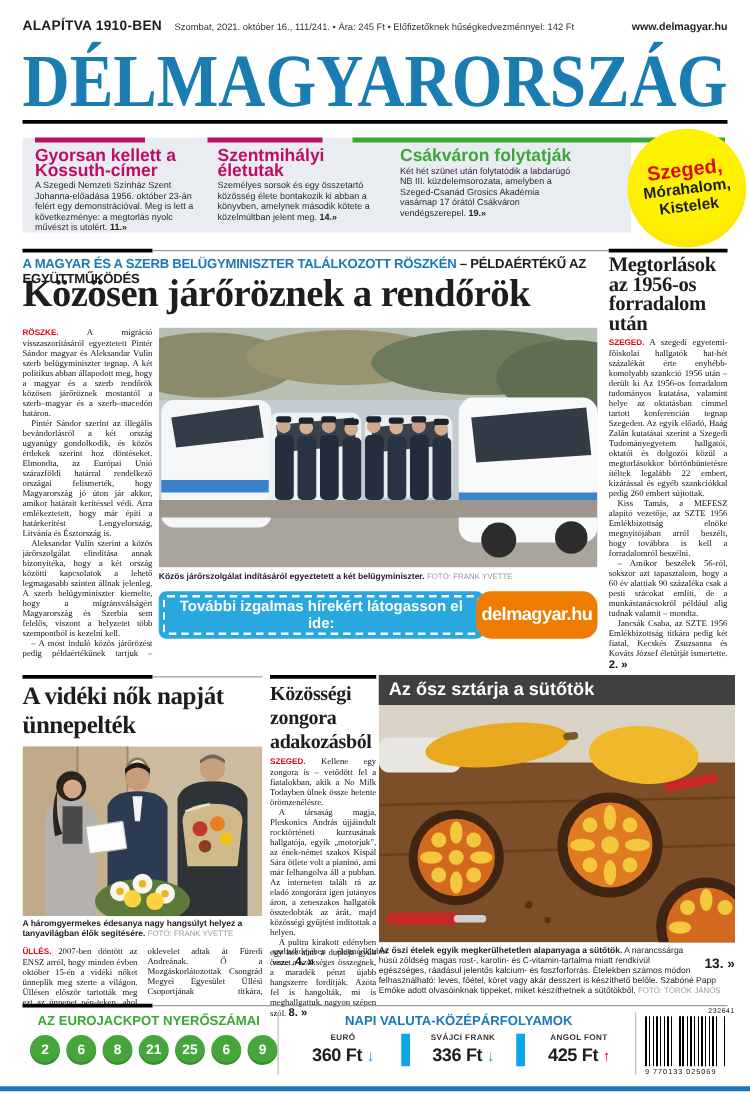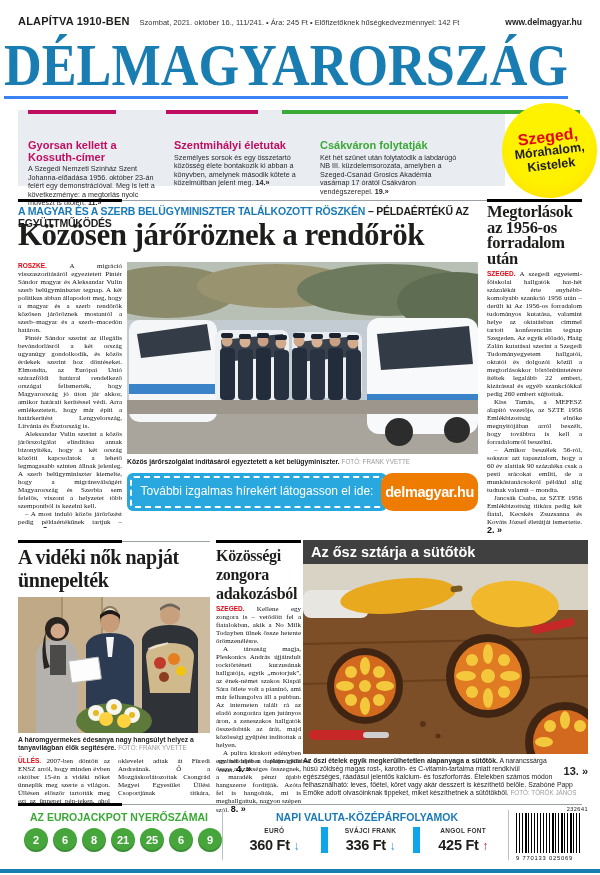--- a/index.html
+++ b/index.html
@@ -5,30 +5,30 @@
   * { margin:0; padding:0; box-sizing:border-box; }
   html,body { background:#fff; }
   .page { position:relative; width:600px; height:875px; background:#fff; overflow:hidden;
           font-family:"Liberation Sans", sans-serif; color:#1d1d1b; }
 
   
   .hdr-row { position:absolute; top:15px; left:18px; width:564px; display:flex; align-items:baseline; }
   .founded { font-weight:bold; font-size:11px; letter-spacing:.2px; }
   .dateline { font-size:7.5px; color:#333; margin-left:10px; flex:1; }
   .website { font-weight:bold; font-size:8.5px; }
-  .masthead { position:absolute; top:33px; left:4px; width:564px; height:66px; border-bottom:3px solid #3b82f6; }
+  .masthead { position:absolute; top:33px; left:18px; width:564px; height:66px; border-bottom:3px solid #000000; }
   .masthead text { fill:#1a7db2; font-family:"Liberation Serif", serif; font-weight:bold; font-size:60px; }
 
   
   .teaser-box { position:absolute; top:110px; left:18px; width:487px; height:76px; background:#e9edf2;
                 display:flex; padding:9px 0 0 10px; }
   .tbar { position:absolute; height:4px; top:110px; z-index:1; }
   .teaser { width:130px; margin-right:16px; }
   .teaser.t3 { width:142px; margin-right:0; }
-  .teaser h3 { font-size:11px; line-height:11.5px; margin-bottom:2px;margin-top:21px; }
+  .teaser h3 { font-size:14px; line-height:11.5px; margin-bottom:2px; }
   .teaser p { font-size:7.2px; line-height:8.6px; color:#2a2a2a; }
   .tpage { font-weight:bold; color:#1d1d1b; }
   .badge { position:absolute; left:502px; top:103px; width:95px; height:95px; border-radius:50%;
            background:radial-gradient(circle at 50% 40%, #fff200 55%, #ffd900); z-index:2;
            display:flex; flex-direction:column; justify-content:center; align-items:center;
            transform:rotate(-7deg); text-align:center; }
   .badge .b1 { color:#e30613; font-weight:bold; font-size:16px; line-height:16px; }
   .badge .b2, .badge .b3 { color:#1d1d1b; font-weight:bold; font-size:12.5px; line-height:13.5px; }
 
   
@@ -50,21 +50,21 @@
   .caption { font-size:6.8px; line-height:8px; color:#222; }
   .caption b { font-weight:bold; }
   .credit { color:#9a9a9a; font-size:6.3px; }
   .cap-lead { position:absolute; top:458px; left:127px; width:351px; }
 
   
   .promo { position:absolute; top:473px; left:127px; width:351px; height:38px; }
   .promo-blue { position:absolute; left:0; top:0; width:260px; height:38px; background:#29a8e0; border-radius:6px; }
   .promo-blue-inner { position:absolute; inset:3px; border:2px dashed #fff; border-radius:4px;
                       display:flex; align-items:center; justify-content:center; text-align:center;
-                      color:#fff; font-weight:normal; font-size:12px; line-height:13.5px; }
+                      color:#fff; font-weight:bold; font-size:12px; line-height:13.5px; }
   .promo-orange { position:absolute; right:0; top:0; width:97px; height:38px; background:#ee7c00; border-radius:12px;
                   display:flex; align-items:center; justify-content:center; color:#fff; font-weight:bold; font-size:14.5px; letter-spacing:-.4px; }
 
   
   .sb-headline { position:absolute; top:204px; left:487px; width:95px;
                  font-family:"Liberation Serif", serif; font-size:16.5px; line-height:15.5px; letter-spacing:-.3px; }
   .col-sb { position:absolute; top:270px; left:487px; width:95px; height:290px; overflow:hidden; }
 
   
   .women-headline { position:absolute; top:546px; left:18px; width:192px;

